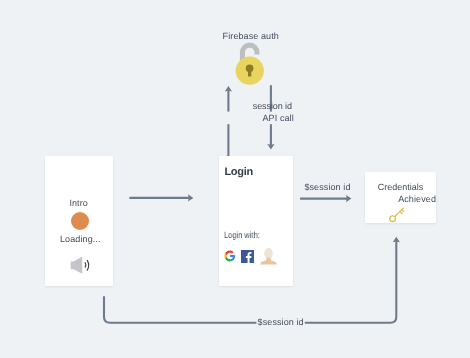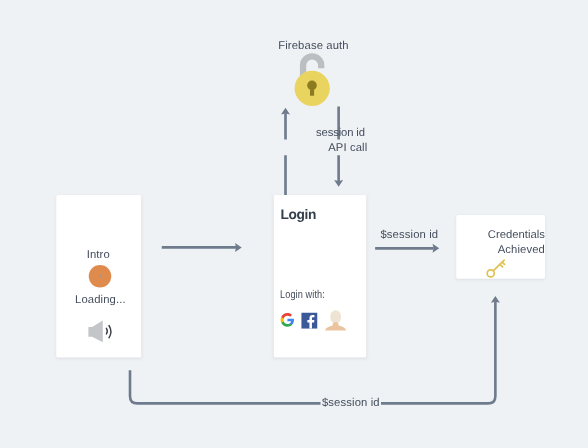--- a/index.html
+++ b/index.html
@@ -76,21 +76,21 @@
     <rect x="0" y="0" width="24" height="24" fill="#3b5998"></rect>
     <path d="M15.8 24 V14.8 h3.1 l0.46 -3.6 h-3.56 V8.9 c0 -1.04 .29 -1.75 1.79 -1.75 l1.9 0 V3.93 c-.33 -.04 -1.46 -.14 -2.78 -.14 -2.75 0 -4.63 1.68 -4.63 4.76 v2.65 H9 v3.6 h3.08 V24 Z" fill="#ffffff"></path>
   </svg>
 
   <svg class="ic" style="left:259.5px;top:247px;width:17px;height:18px;" viewBox="0 0 17 18">
     <ellipse cx="8.5" cy="6.5" rx="4.35" ry="5.4" fill="#efe3d3"></ellipse>
     <path d="M8.5 10.6 c-1.35 0 -2.35 .55 -2.35 2.35 c0 .55 -1.9 .85 -3.45 1.55 C1.05 15.2 .25 16.1 .25 17.4 h16.5 c0 -1.3 -.8 -2.2 -2.45 -2.9 c-1.55 -.7 -3.45 -1 -3.45 -1.55 c0 -1.8 -1 -2.35 -2.35 -2.35 z" fill="#e9c49f"></path>
   </svg>
 
   <div class="card" style="left:365px;top:172px;width:71.3px;height:51.3px;"></div>
-  <div class="lbl" style="left:365px;top:181.7px;width:71px;text-align:right;font-size:9px;letter-spacing:0.02px;">Credentials</div>
+  <div class="lbl" style="left:365px;top:181.7px;width:71px;text-align:center;font-size:9px;letter-spacing:0.02px;">Credentials</div>
   <div class="lbl" style="left:365px;top:193.5px;width:71px;text-align:right;font-size:9px;">Achieved</div>
   <svg class="ic" style="left:388.3px;top:205.7px;width:18.1px;height:18.1px;" viewBox="0 0 17 17">
     <g fill="none" stroke="#e0c254" stroke-width="1.3" stroke-linecap="round" stroke-linejoin="round">
       <circle cx="4.3" cy="11.95" r="2.65"></circle>
       <path d="M6.4 9.95 L14.4 2.0"></path>
       <path d="M11.3 5.1 L13.2 7.0"></path>
       <path d="M12.95 3.45 L14.65 5.15"></path>
     </g>
   </svg>
 

